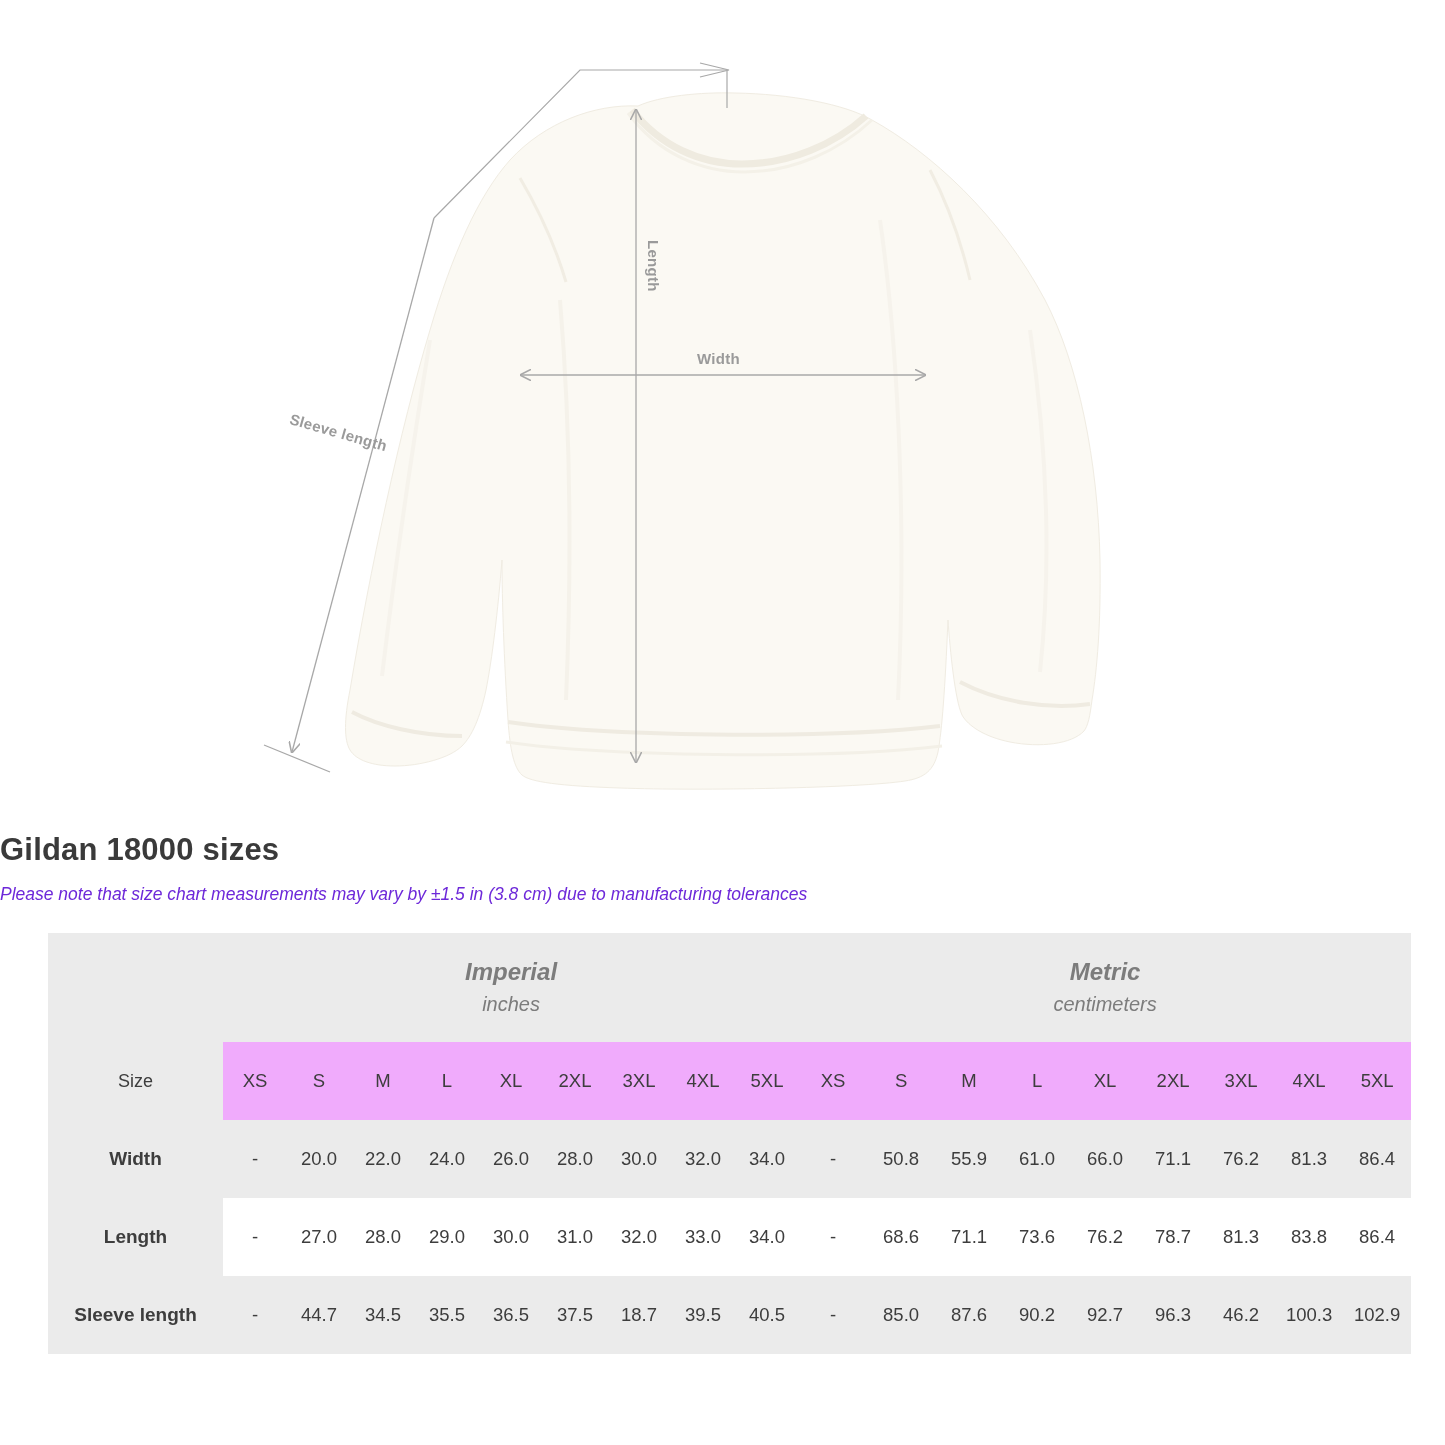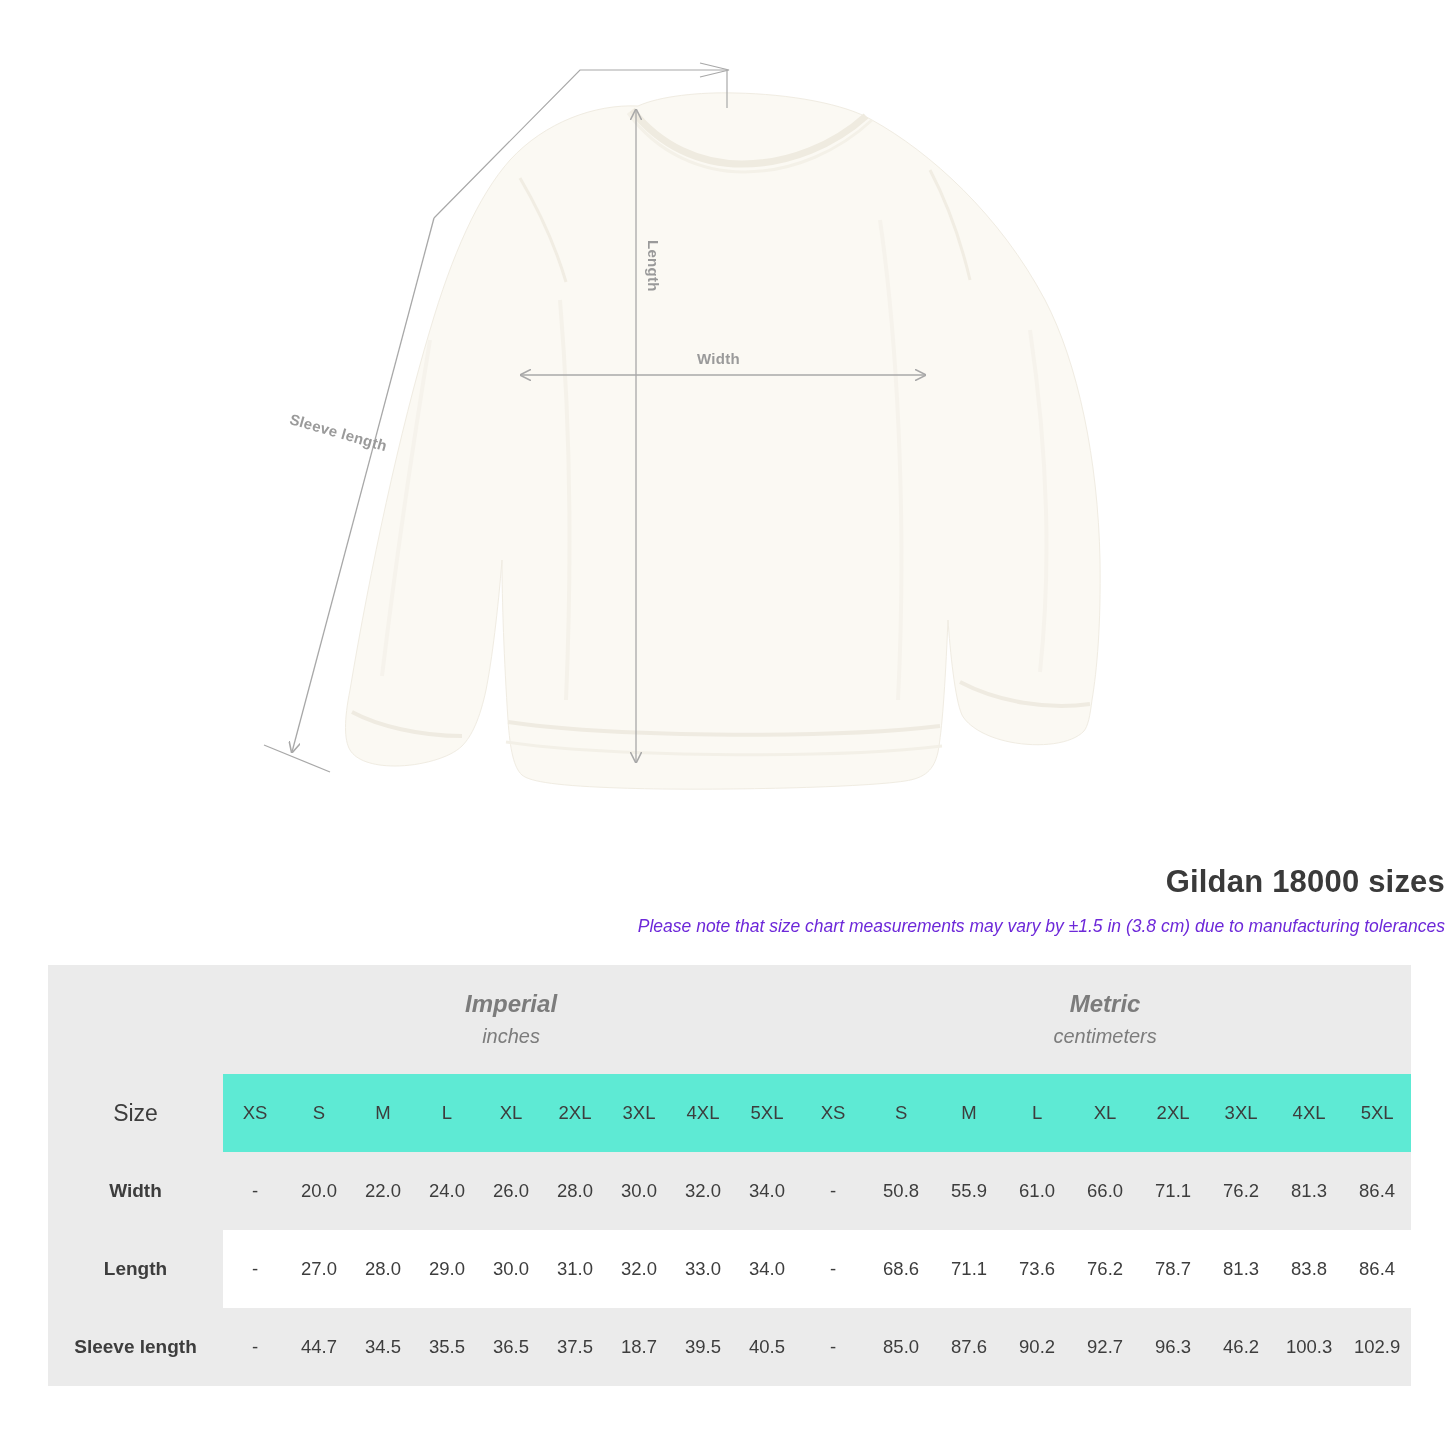--- a/index.html
+++ b/index.html
@@ -57,22 +57,22 @@
   #label-sleeve {
     left: 330px;
     top: 382px;
     transform: rotate(-74deg);
     transform-origin: center center;
     writing-mode: vertical-rl;
   }
 
   
   .titleblock {
-    text-align: right;
-    margin-top: 34px;
+    text-align: left;
+    margin-top: 2px;
   }
   .chart-title {
     font-size: 31px;
     font-weight: bold;
     color: #3a3a3a;
     letter-spacing: 0.2px;
   }
   .chart-note {
     margin-top: 16px;
     font-size: 17.5px;
@@ -113,24 +113,24 @@
     font-style: italic;
     color: #7c7c7c;
     margin-top: 6px;
   }
 
   .head-row td {
     height: 76px;
     font-size: 18.5px;
     font-weight: bold;
     color: #3d3d3d;
-    background: #5eead4;
+    background: #f0abfc;
   }
   .head-row td.rowlabel {
-    font-size: 23px;
+    font-size: 18px;
   }
 
   .data-row td {
     height: 76px;
     font-size: 18.5px;
     color: #3d3d3d;
   }
   .data-row td.rowlabel {
     font-weight: bold;
     font-size: 19px;

